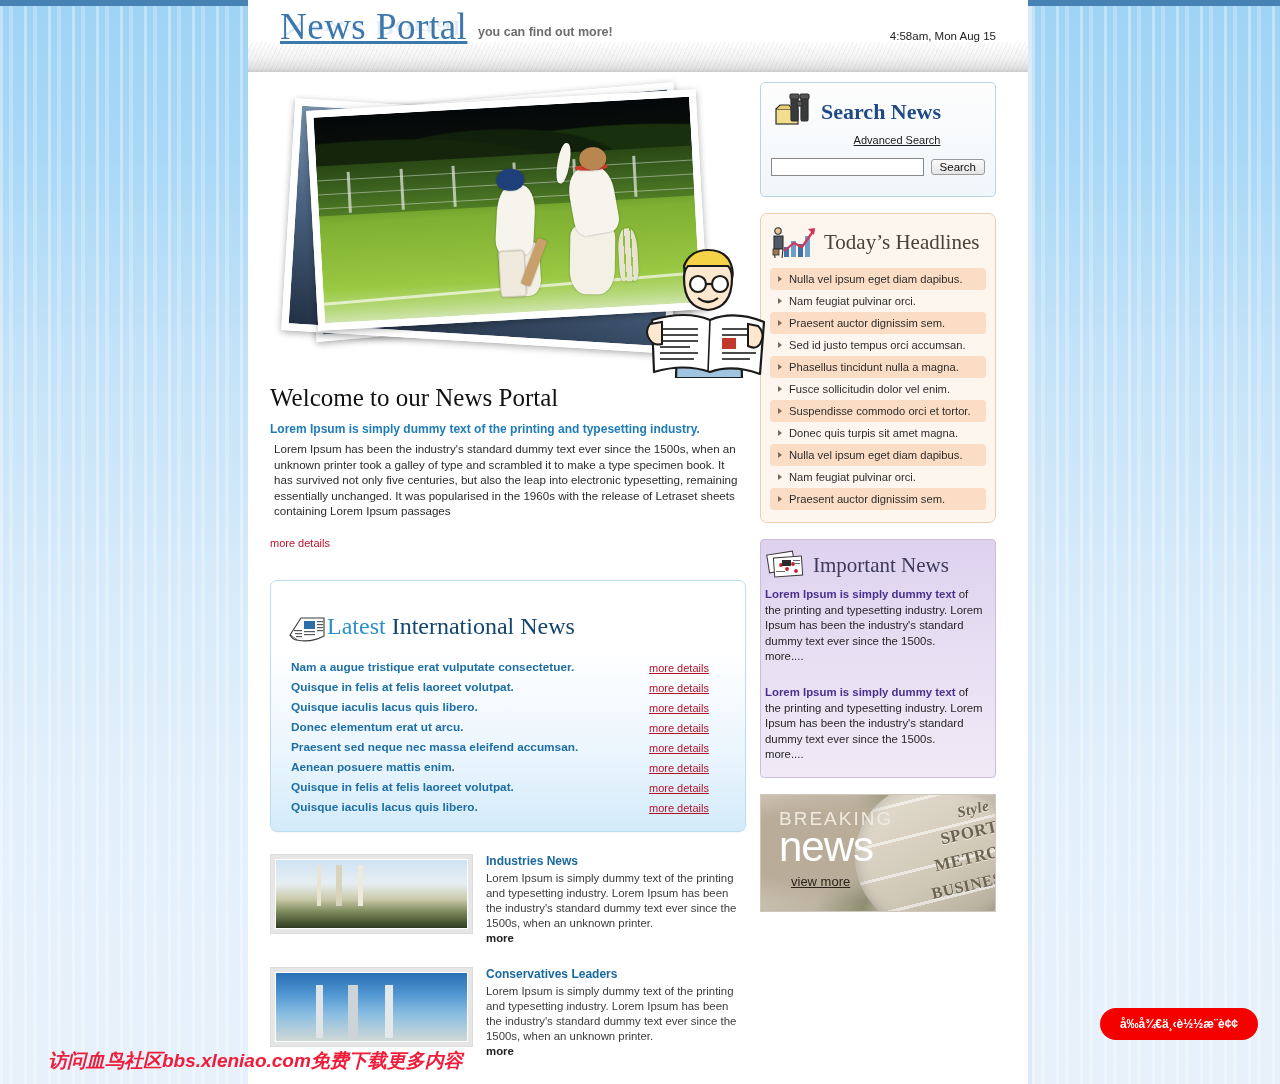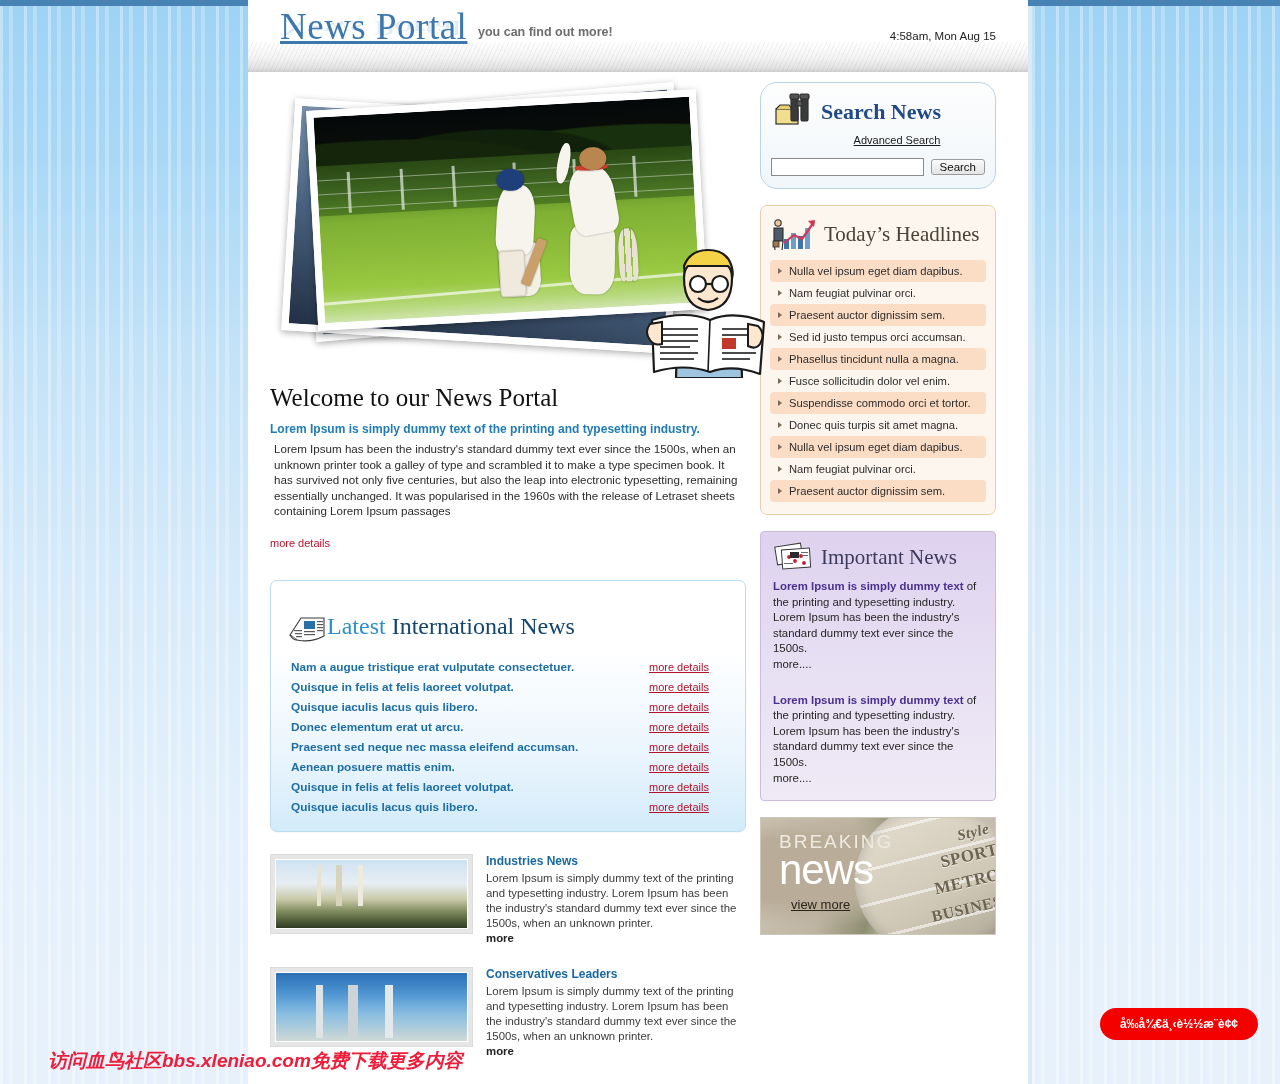--- a/index.html
+++ b/index.html
@@ -247,21 +247,21 @@
     box-shadow:0 1px 2px rgba(0,0,0,.04);
     padding:8px 12px 14px 12px;
   }
   #intl-head { display:flex; align-items:flex-start; padding:4px 0 6px 4px;margin-top:20px; }
   #intl-title {
     font-family:"Liberation Serif", serif; font-size:24px; color:#14466e;
   }
   #intl-title .hl { color:#2f8fc9; }
   #intl-list { margin-top:6px; }
   .intl-row {
-    display:flex; align-items:center; padding:3px 0 3px 8px;
+    display:flex; align-items:flex-end; padding:3px 0 3px 8px;
   }
   .intl-row .t {
     flex:1; color:#1d6ea3; font-weight:bold; font-size:11.8px;
   }
   .intl-row a.md {
     color:#b4122b; font-size:11px; text-decoration:underline; white-space:nowrap;
     width:84px; text-align:left;
   }
 
   
@@ -301,23 +301,23 @@
     margin:0; font-size:11.4px; line-height:15px; color:#3b3b3b;
   }
   .story .txt a.more {
     display:inline-block; margin-top:1px; color:#222; font-size:11.4px;
     font-weight:bold; text-decoration:none;
   }
 
   
   .panel { width:236px; margin:0 0 16px 0; }
   #search-panel {
-    border:1px solid #b9d4e8; border-radius:17px;
+    border:1px solid #b9d4e8; border-radius:5px;
     background:linear-gradient(180deg,#fdfdfd 0%,#f1f6fa 100%);
-    padding:8px 10px 12px 10px;
+    padding:8px 10px 20px 10px;
     position:relative;
   }
   #search-head { display:flex; align-items:center; gap:4px; }
   #search-title {
     font-family:"Liberation Serif", serif; font-weight:bold;
     font-size:22px; color:#1f4a86; line-height:24px;
   }
   #adv-search {
     display:block; text-align:center; font-size:11px; color:#1a1a1a;
     text-decoration:underline; margin:1px 0 0 38px;
@@ -351,21 +351,21 @@
   .hl-row.alt { background:#fbddc6; }
   .hl-row .tri {
     width:0; height:0; border-left:4px solid #7a6a5a;
     border-top:3px solid transparent; border-bottom:3px solid transparent;
     flex:0 0 auto;
   }
 
   #important-panel {
     border:1px solid #cdbbe0; border-radius:4px;
     background:linear-gradient(180deg,#ded2ef 0%,#e6def2 45%,#efeaf6 100%);
-    padding:9px 12px 14px 12px;
+    padding:9px 12px 14px 4px;
   }
   #important-head { display:flex; align-items:center; gap:6px; margin-bottom:6px; }
   #important-title {
     font-family:"Liberation Serif", serif; font-size:21px; color:#3d3a5c;
   }
   .imp-block { margin-bottom:20px; font-size:11.4px; line-height:15.6px; color:#262626; }
   .imp-block:last-child { margin-bottom:0; }
   .imp-block b { color:#4a2f8f; }
   .imp-block a.more { color:#262626; text-decoration:none; display:block; }
 

